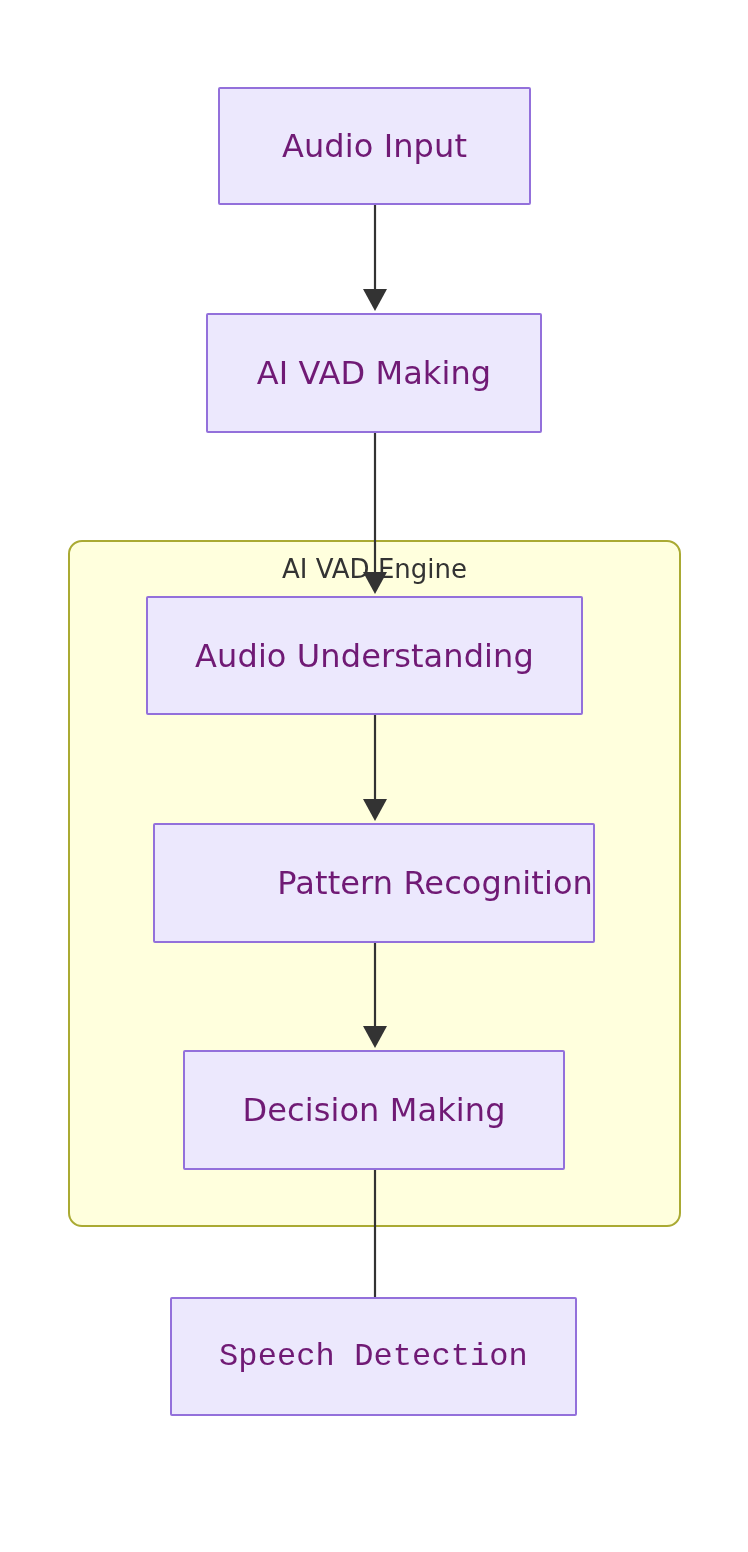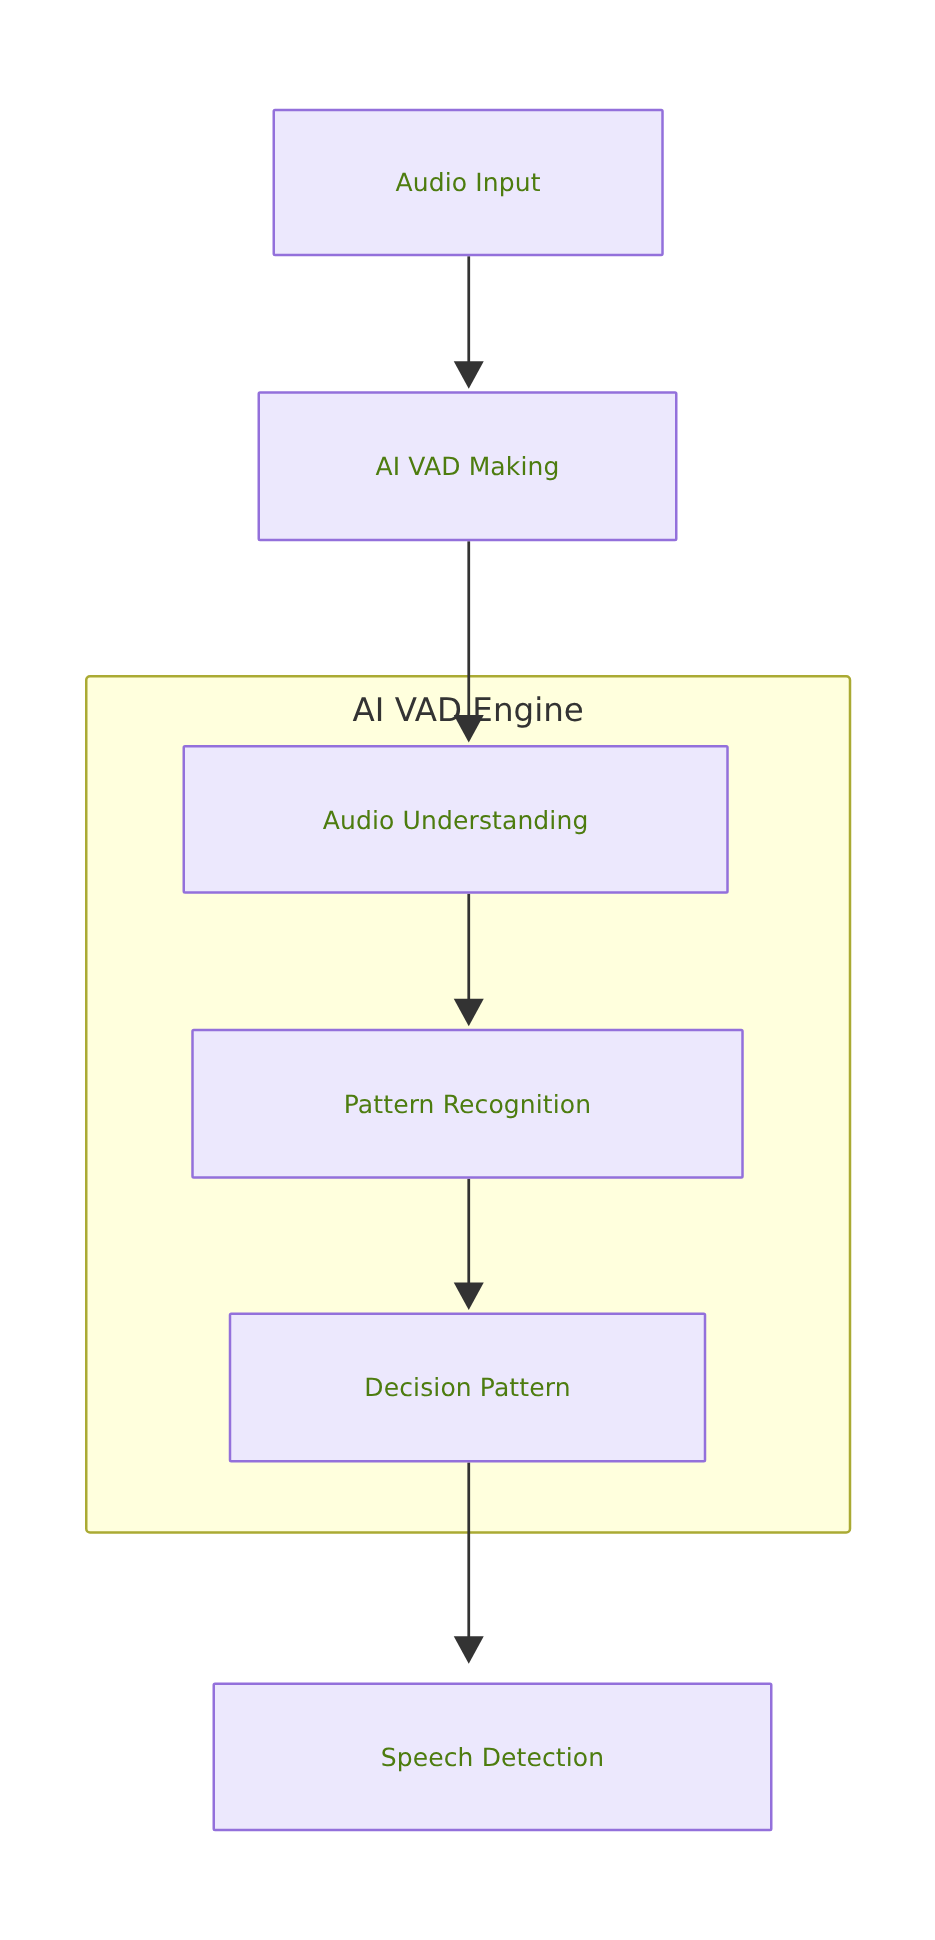--- a/index.html
+++ b/index.html
@@ -21,21 +21,21 @@
     width: 748px;
     height: 1552px;
   }
 
   
   .cluster {
     position: absolute;
     box-sizing: border-box;
     background: #ffffdd;
     border: 2px solid #aaaa33;
-    border-radius: 4px;
+    border-radius: 14px;
   }
   .cluster-label {
     position: absolute;
     left: 0;
     right: 0;
     text-align: center;
     font-size: 26px;
     color: #333333;
     line-height: 1;
     white-space: nowrap;
@@ -47,22 +47,22 @@
     box-sizing: border-box;
     background: #ece8fd;
     border: 2px solid #9370db;
     border-radius: 2px;
     display: flex;
     align-items: center;
     justify-content: center;
     box-shadow: 0 0 0 0 rgba(0,0,0,0);
   }
   .node-label {
-    font-size: 20px;
-    color: #4d7c0f;
+    font-size: 32px;
+    color: #701a75;
     line-height: 1;
     white-space: nowrap;
     letter-spacing: 0.1px;
   }
 
   
   #edges {
     position: absolute;
     left: 0;
     top: 0;
@@ -104,23 +104,23 @@
 
   <div class="node" id="node-0" style="left: 218px; top: 87px; width: 313px; height: 118px;">
     <span class="node-label">Audio Input</span>
   </div>
   <div class="node" id="node-1" style="left: 206px; top: 313px; width: 336px; height: 120px;">
     <span class="node-label">AI VAD Making</span>
   </div>
   <div class="node" id="node-2" style="left: 146px; top: 596px; width: 437px; height: 119px;">
     <span class="node-label">Audio Understanding</span>
   </div>
-  <div class="node" id="node-3" style="left: 153px; top: 823px; width: 442px; height: 120px;">
+  <div class="node" id="node-3" style="left: 153px; top: 823px; width: 442px; height: 120px; justify-content: flex-end;">
     <span class="node-label">Pattern Recognition</span>
   </div>
   <div class="node" id="node-4" style="left: 183px; top: 1050px; width: 382px; height: 120px;">
-    <span class="node-label">Decision Pattern</span>
+    <span class="node-label">Decision Making</span>
   </div>
-  <div class="node" id="node-5" style="left: 170px; top: 1346px; width: 448px; height: 119px;">
+  <div class="node" id="node-5" style="left: 170px; top: 1297px; width: 407px; height: 119px; font-family: Liberation Mono, monospace;">
     <span class="node-label">Speech Detection</span>
   </div>
 
 </div>
 
 </body></html>

